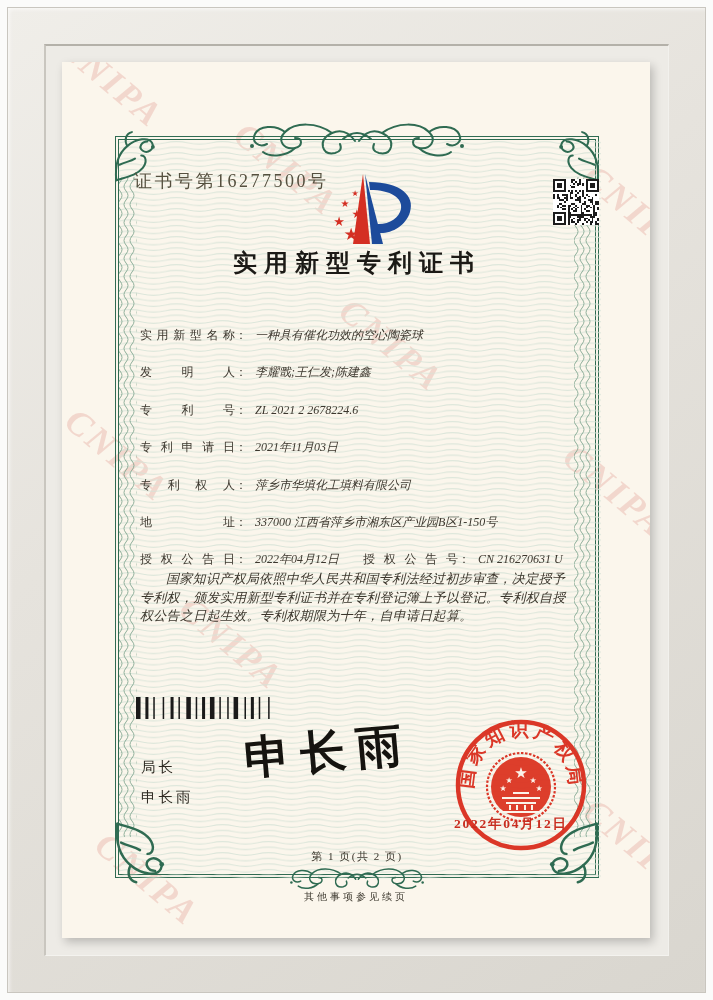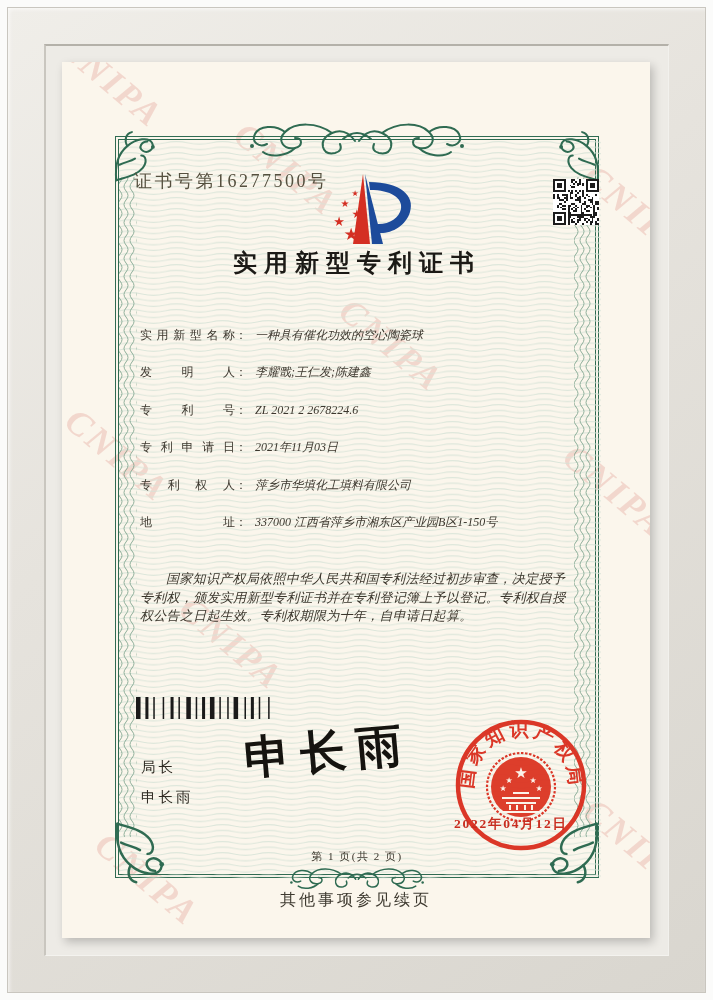--- a/index.html
+++ b/index.html
@@ -53,21 +53,21 @@
               line-height:18.6px;color:#3b362c;font-style:italic;letter-spacing:.3px;}
   .paragraphs p{margin:0;text-indent:2em;}
   .barcode{position:absolute;left:20px;top:560px;width:140px;height:22px;z-index:3;}
   .signer-title{position:absolute;left:25px;top:621px;font-size:14.5px;letter-spacing:3px;color:#2e2a22;z-index:3;}
   .signer-name{position:absolute;left:25px;top:651px;font-size:14.5px;letter-spacing:3px;color:#2e2a22;z-index:3;}
   .signature{position:absolute;left:128px;top:584px;font-size:46px;font-weight:600;letter-spacing:10px;
              color:#15130f;transform:rotate(-5deg);z-index:3;}
   .seal{position:absolute;left:322px;top:562px;width:170px;height:180px;z-index:4;opacity:.94;}
   .page-info{position:absolute;left:0;right:0;top:712px;text-align:center;font-size:11px;
              letter-spacing:1.5px;color:#3a352b;z-index:3;}
-  .footer-note{position:absolute;left:0;right:0;top:828px;text-align:center;font-size:16px;
+  .footer-note{position:absolute;left:0;right:0;top:828px;text-align:center;font-size:10px;
                letter-spacing:3px;color:#3e3a30;z-index:3;}
 </style>
 </head>
 <body>
 
 <div class="stage">
   <div class="frame-face"></div>
   <div class="frame-lip"></div>
 
   <div class="paper">
@@ -357,20 +357,28 @@
         </div>
         <div class="frow">
           <span class="flabel">专利申请日</span><span class="fcolon">：</span><span class="fvalue slant">2021年11月03日</span>
         </div>
         <div class="frow">
           <span class="flabel">专利权人</span><span class="fcolon">：</span><span class="fvalue slant">萍乡市华填化工填料有限公司</span>
         </div>
         <div class="frow">
           <span class="flabel">地址</span><span class="fcolon">：</span><span class="fvalue slant">337000 江西省萍乡市湘东区产业园B区1-150号</span>
         </div>
+        <div class="frow grant">
+          <span>
+            <span class="flabel">授权公告日</span><span class="fcolon">：</span><span class="fvalue slant">2022年04月12日</span>
+          </span>
+          <span class="g2">
+            <span class="flabel">授权公告号</span><span class="fcolon">：</span><span class="fvalue slant">CN 216270631 U</span>
+          </span>
+        </div>
       </div>
 
       <div class="paragraphs">
         <p>国家知识产权局依照中华人民共和国专利法经过初步审查，决定授予专利权，颁发实用新型专利证书并在专利登记簿上予以登记。专利权自授权公告之日起生效。专利权期限为十年，自申请日起算。</p>
       </div>
 
       <svg id="barcode-svg" class="barcode" preserveAspectRatio="none" viewBox="0 0 92.39999999999996 20">
           <rect x="0" y="0" width="3" height="20" fill="#1a1a1a"></rect>
           <rect x="6.199999999999999" y="0" width="2" height="20" fill="#1a1a1a"></rect>
           <rect x="11.399999999999999" y="0" width="1" height="20" fill="#1a1a1a"></rect>

